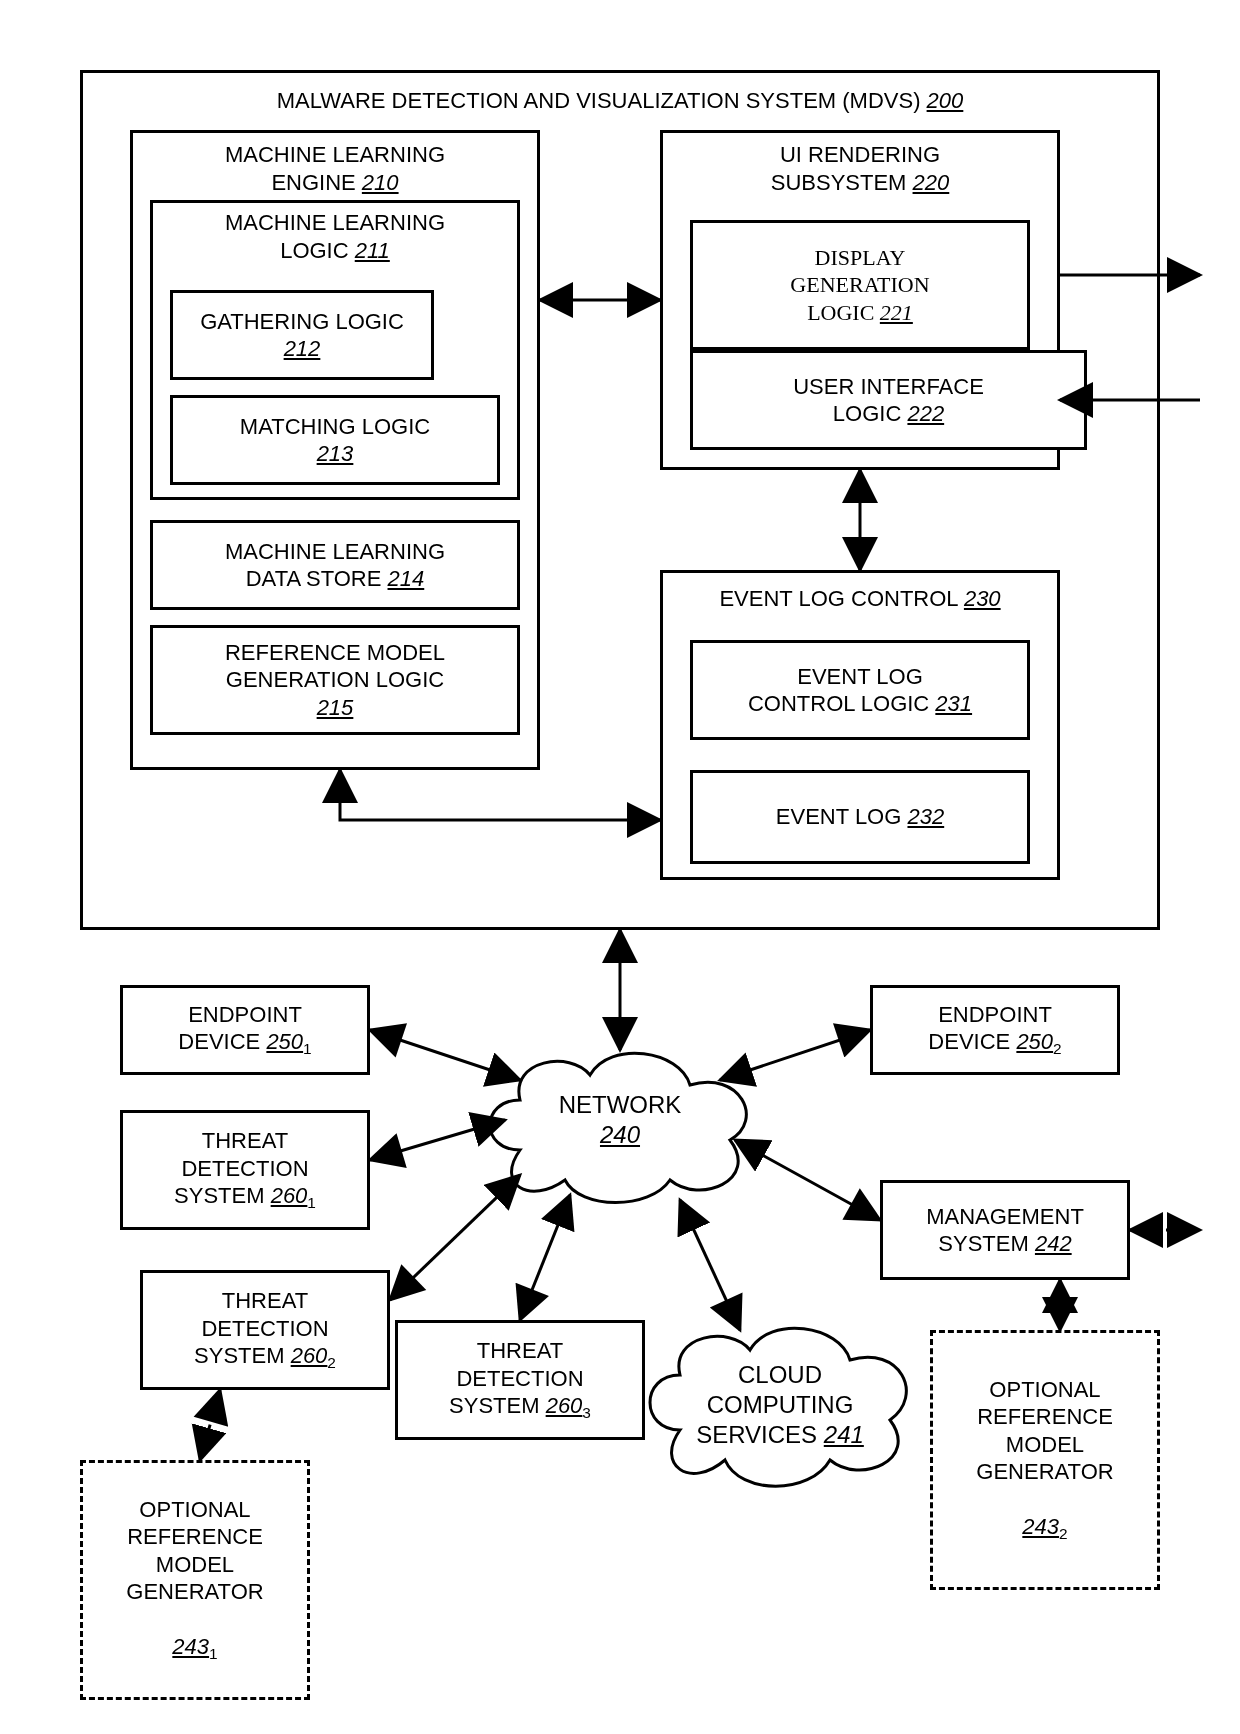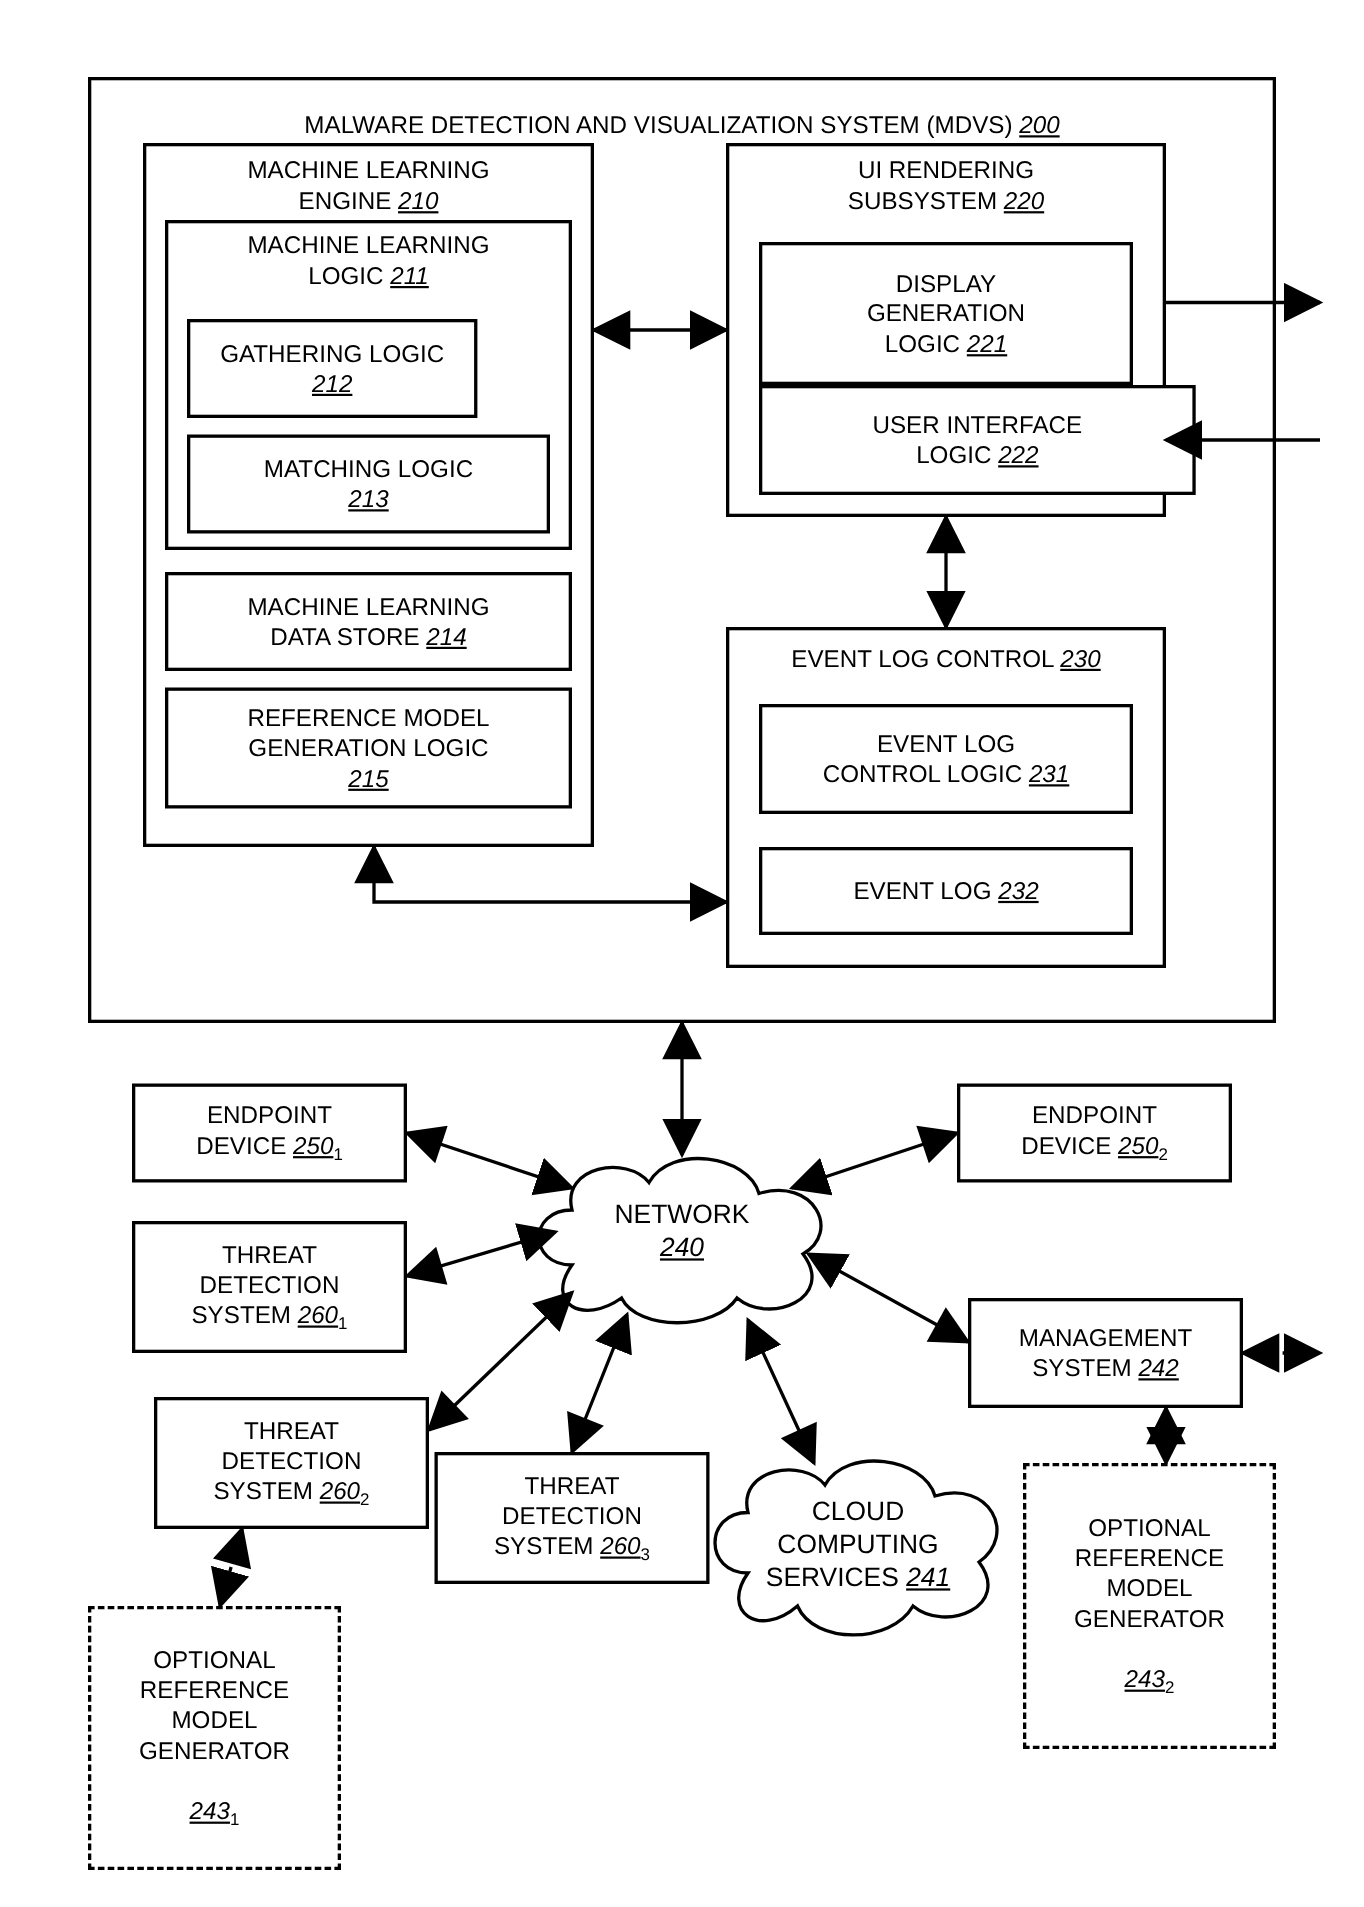--- a/index.html
+++ b/index.html
@@ -19,21 +19,21 @@
     flex-direction: column;
     align-items: center;
     justify-content: center;
     font-size: 22px;
     line-height: 1.25;
     padding: 6px;
   }
   .box.dashed { border-style: dashed; align-items: center; }
   .ref { text-decoration: underline; font-style: italic; }
   .sub { font-size: 0.7em; vertical-align: sub; }
-  .title-row { display: inline; margin-top: 13px; }
+  .title-row { display: inline; }
   .cloud {
     position: absolute;
     text-align: center;
     font-size: 24px;
     line-height: 1.25;
   }
   svg { position: absolute; overflow: visible; }
 </style>
 </head>
 <body>
@@ -72,40 +72,40 @@
 </div>
 
 <div class="box" style="left:150px; top:625px; width:370px; height:110px;">
   <div><span>REFERENCE MODEL</span><br><span>GENERATION LOGIC</span><br><span class="ref">215</span></div>
 </div>
 
 <div class="box" style="left:660px; top:130px; width:400px; height:340px; justify-content:flex-start; padding-top:8px;">
   <div><span>UI RENDERING</span><br><span>SUBSYSTEM </span><span class="ref">220</span></div>
 </div>
 
-<div class="box" style="left:690px; top:220px; width:340px; height:130px;">
+<div class="box" style="left:690px; top:220px; width:340px; height:130px;font-family:Liberation Serif, serif;">
   <div><span>DISPLAY</span><br><span>GENERATION</span><br><span>LOGIC </span><span class="ref">221</span></div>
 </div>
 
 <div class="box" style="left:690px; top:350px; width:397px; height:100px;">
   <div><span>USER INTERFACE</span><br><span>LOGIC </span><span class="ref">222</span></div>
 </div>
 
 <div class="box" style="left:660px; top:570px; width:400px; height:310px; justify-content:flex-start; padding-top:12px;">
   <div>
     <span>EVENT LOG CONTROL</span>
     <span class="ref">230</span>
   </div>
 </div>
 
 <div class="box" style="left:690px; top:640px; width:340px; height:100px;">
   <div><span>EVENT LOG</span><br><span>CONTROL LOGIC </span><span class="ref">231</span></div>
 </div>
 
-<div class="box" style="left:690px; top:770px; width:340px; height:80px;">
+<div class="box" style="left:690px; top:770px; width:340px; height:94px;">
   <div>
     <span>EVENT LOG</span>
     <span class="ref">232</span>
   </div>
 </div>
 
 <div class="box" style="left:120px; top:985px; width:250px; height:90px;">
   <div><span>ENDPOINT</span><br><span>DEVICE </span><span class="ref">250</span><span class="sub">1</span></div>
 </div>
 

